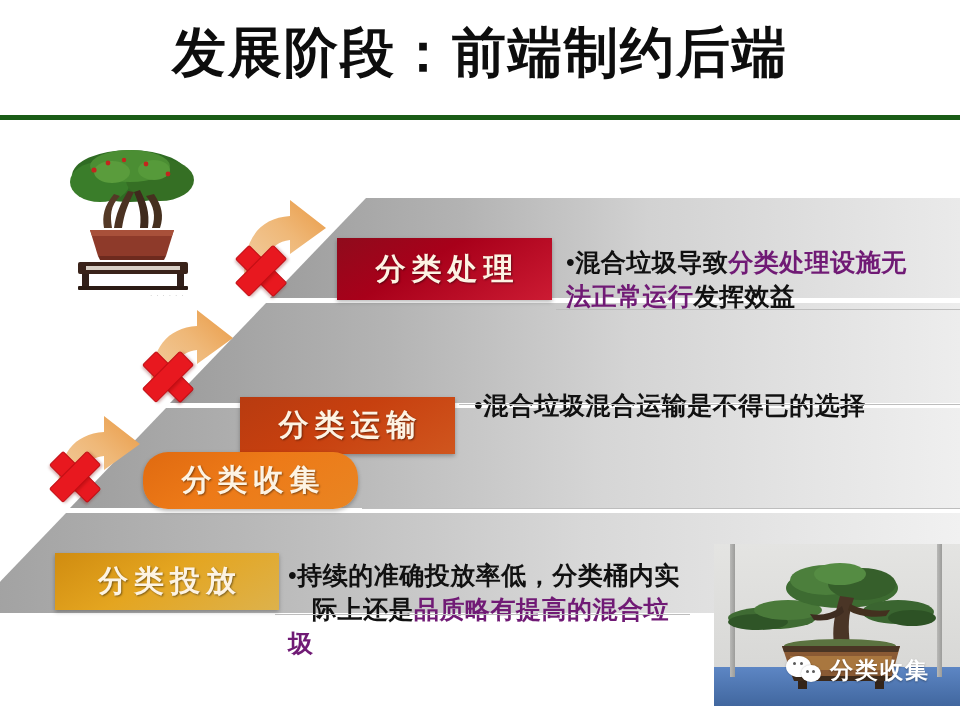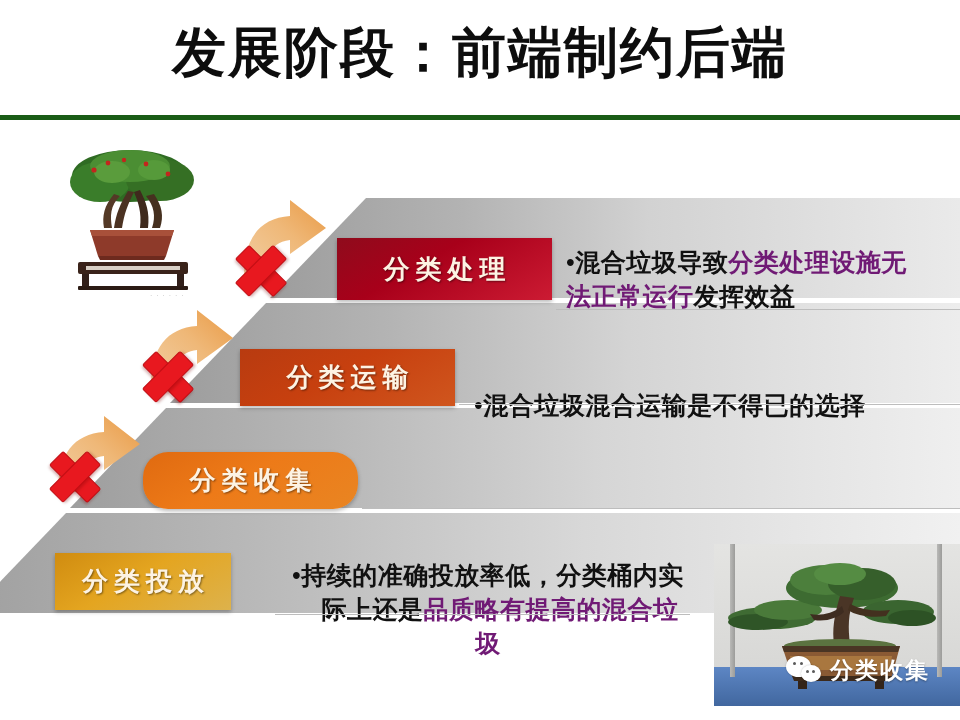--- a/index.html
+++ b/index.html
@@ -58,28 +58,28 @@
 
   
   .stage-box {
     position: absolute;
     display: flex;
     align-items: center;
     justify-content: center;
     color: #fdf3e3;
     font-family: "Liberation Serif", "DejaVu Serif", serif;
     font-weight: bold;
-    font-size: 26px;
+    font-size: 30px;
     letter-spacing: 6px;
     text-indent: 6px;
     text-shadow: 1px 1px 2px rgba(0,0,0,0.45);
     box-shadow: 0 2px 4px rgba(0,0,0,0.28);
   }
   .box-treat  { background: linear-gradient(150deg, #8f0b1c 0%, #a8001a 40%, #cc1b33 100%); }
-  .box-trans  { background: linear-gradient(150deg, #b83b10 0%, #c7400f 45%, #d0561e 100%); }
+  .box-trans  { background: linear-gradient(150deg, #b83b10 0%, #c7400f 45%, #d0561e 100%); margin-top: 48px; }
   .box-collect{ background: linear-gradient(150deg, #e06a10 0%, #ed7a18 45%, #e98522 100%); border-radius: 25px; }
   .box-drop   { background: linear-gradient(150deg, #d08c10 0%, #e4a520 45%, #ddb24c 100%); }
 
   
   .bullet {
     position: absolute;
     font-family: "Liberation Serif", "DejaVu Serif", serif;
     font-weight: bold;
     font-size: 25px;
     line-height: 34px;
@@ -264,38 +264,38 @@
   </div>
 
   <div class="stage-box box-trans" style="left:240px; top:349px; width:215px; height:57px;">
     <span>分类运输</span>
   </div>
 
   <div class="stage-box box-collect" style="left:143px; top:452px; width:215px; height:57px;">
     <span>分类收集</span>
   </div>
 
-  <div class="stage-box box-drop" style="left:55px; top:553px; width:176px; height:57px;">
+  <div class="stage-box box-drop" style="left:55px; top:553px; width:224px; height:57px;">
     <span>分类投放</span>
   </div>
 
   <div class="bullet" style="left:566px; top:246px; width:350px;">
     <span>•混合垃圾导致</span><span class="hi">分类处理设施无</span><br>
     <span class="hi">法正常运行</span><span>发挥效益</span>
   </div>
   <div class="bullet-under" style="left:556px; top:309px; width:404px;"></div>
 
   <div class="bullet" style="left:474px; top:358px; width:440px;margin-top:31px;">
     <span>•混合垃圾混合运输是不得已的选择</span>
   </div>
   <div class="bullet-under" style="left:459px; top:404px; width:501px;"></div>
 
   <div class="bullet-under" style="left:362px; top:508px; width:598px;"></div>
 
-  <div class="bullet" style="left:288px; top:559px; width:400px;text-align:center;">
+  <div class="bullet" style="left:288px; top:559px; width:400px;">
     <span>•持续的准确投放率低，分类桶内实</span><br>
     <span style="display:inline-block;width:24px;"></span><span>际上还是</span><span class="hi">品质略有提高的混合垃圾</span>
   </div>
   <div class="bullet-under" style="left:275px; top:614px; width:415px;"></div>
 
   <div class="photo bonsai-a" style="left:42px; top:136px; width:180px; height:160px;">
     <svg viewBox="0 0 180 160" style="width:100%;height:100%;">
       <rect x="0" y="0" width="180" height="160" fill="#ffffff"></rect>
 
       <ellipse cx="88" cy="40" rx="58" ry="26" fill="#2f6b23"></ellipse>

